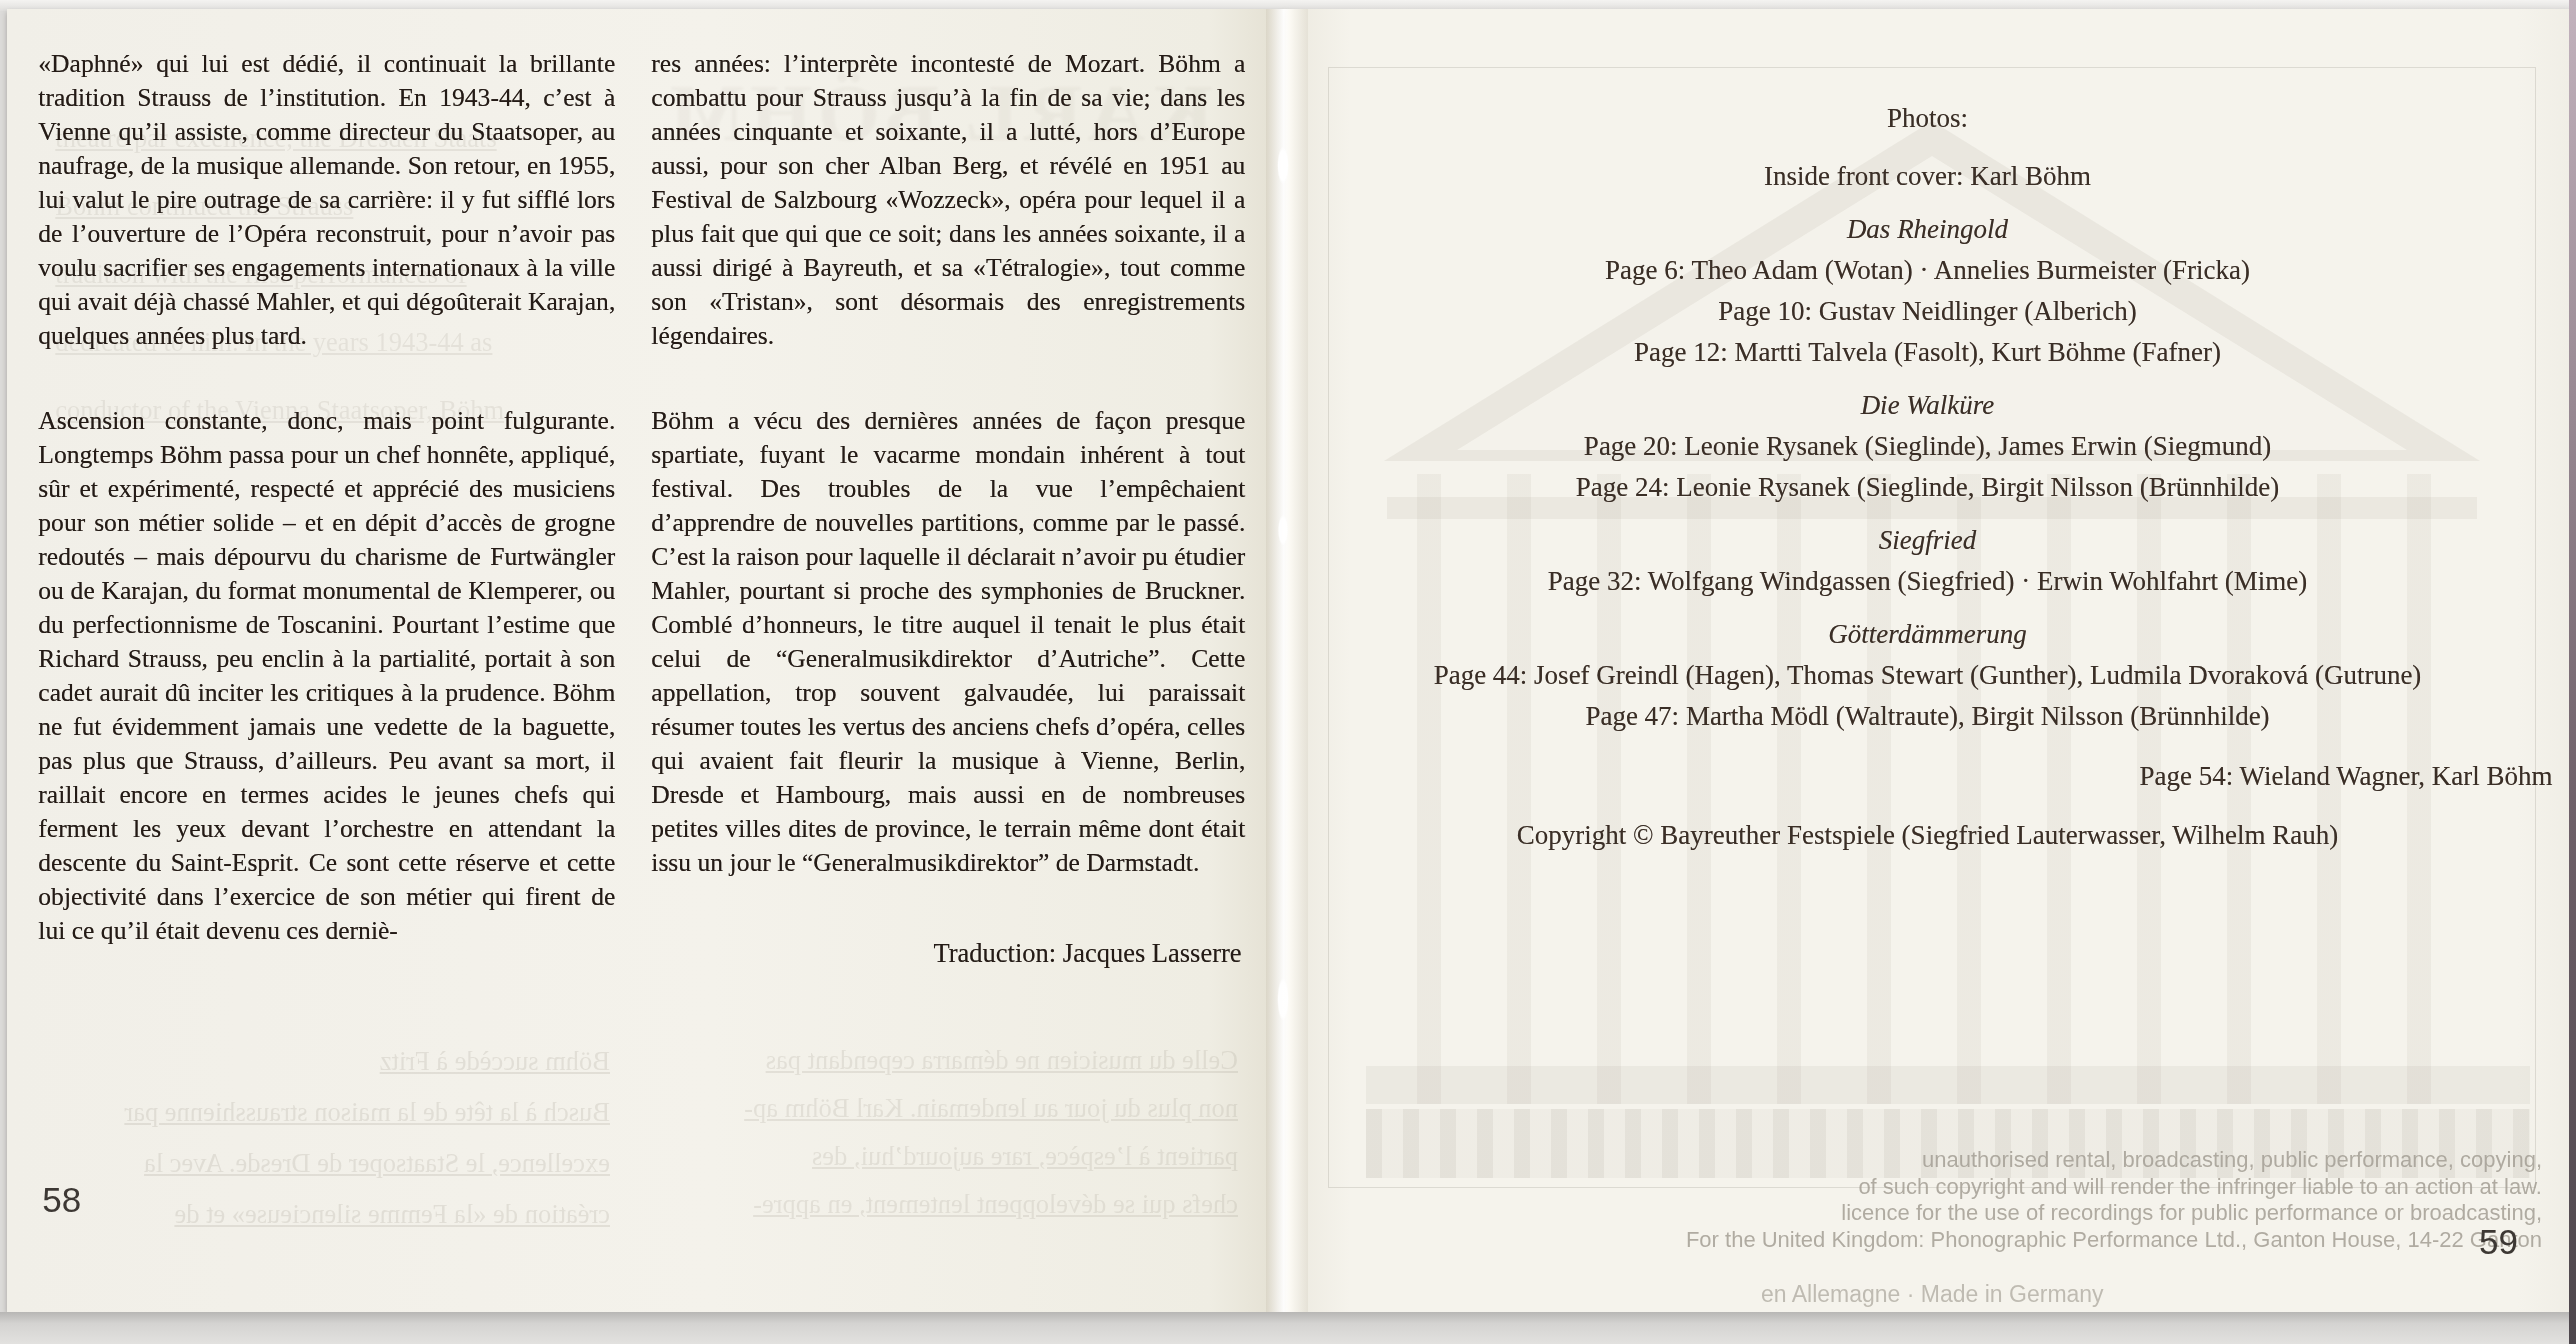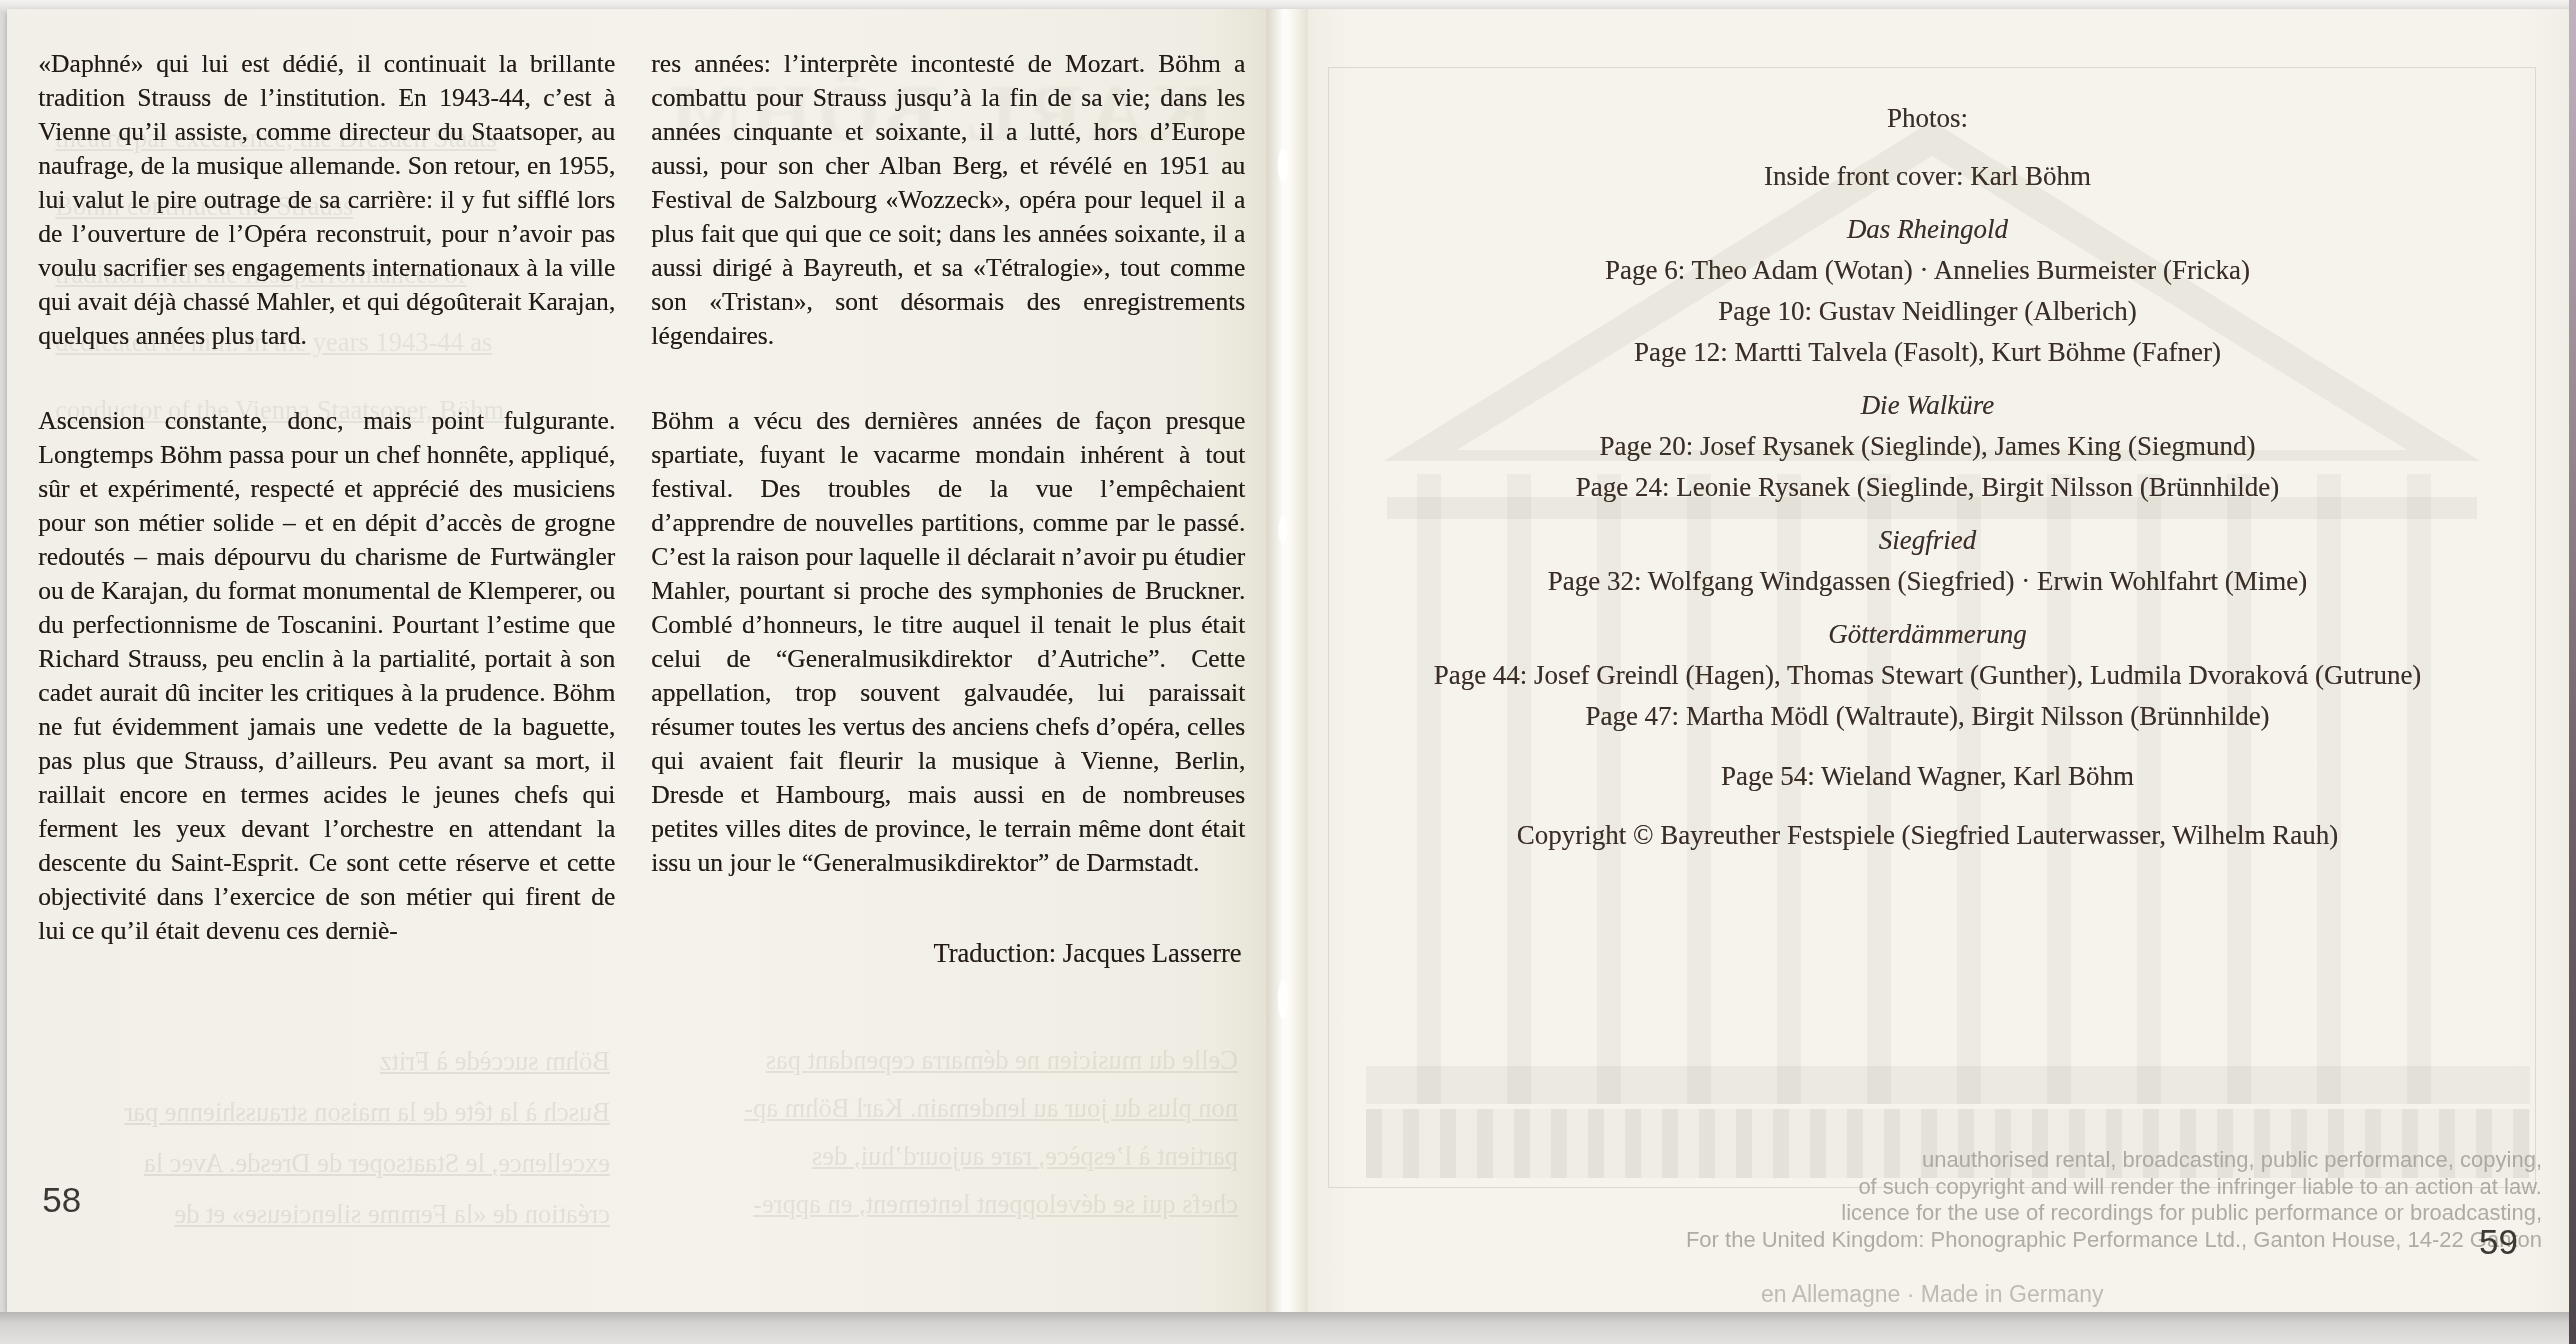--- a/index.html
+++ b/index.html
@@ -53,21 +53,21 @@
   .pn-right { right:51px; top:1213px; }
 
   
   .photos-block { position:absolute; left:16.4px; right:16.4px; top:93px; text-align:center;
     color:#3a2e26; font-size:27px; line-height:33px;
     text-shadow:0 0 0.5px rgba(58,46,38,.45); }
   .photos-title { margin:0 0 25px 0; }
   .cover-credit { margin:0; }
   .work-title { font-style:italic; margin:20px 0 0 0; }
   .credit { margin:8px; }
-  .final-credit { margin:27px 0 16px 0; }
+  .final-credit { margin:27px 0 16px 0;text-align:right; }
   .copyright-line { margin:25.6px 0 0 0; }
 
   
   .ghost-photo { position:absolute; left:42px; top:58px; right:33px; bottom:124px;
     border:1.8px solid rgba(150,146,136,.26); pointer-events:none; }
   .roof { position:absolute; left:50%; top:53px; transform:translateX(-50%);
     width:0; height:0; border-left:548px solid transparent; border-right:548px solid transparent;
     border-bottom:340px solid rgba(156,148,128,.12); }
   .roof-inner { position:absolute; left:50%; top:88px; transform:translateX(-50%);
     width:0; height:0; border-left:475px solid transparent; border-right:475px solid transparent;
@@ -153,21 +153,21 @@
 
     <div class="photos-block">
       <p class="photos-title">Photos:</p>
       <p class="cover-credit">Inside front cover: Karl Böhm</p>
       <div id="photo-sections">
           <p class="work-title">Das Rheingold</p>
           <p class="credit">Page 6: Theo Adam (Wotan) · Annelies Burmeister (Fricka)</p>
           <p class="credit">Page 10: Gustav Neidlinger (Alberich)</p>
           <p class="credit">Page 12: Martti Talvela (Fasolt), Kurt Böhme (Fafner)</p>
           <p class="work-title">Die Walküre</p>
-          <p class="credit">Page 20: Josef Rysanek (Sieglinde), James King (Siegmund)</p>
+          <p class="credit">Page 20: Leonie Rysanek (Sieglinde), James Erwin (Siegmund)</p>
           <p class="credit">Page 24: Leonie Rysanek (Sieglinde, Birgit Nilsson (Brünnhilde)</p>
           <p class="work-title">Siegfried</p>
           <p class="credit">Page 32: Wolfgang Windgassen (Siegfried) · Erwin Wohlfahrt (Mime)</p>
           <p class="work-title">Götterdämmerung</p>
           <p class="credit">Page 44: Josef Greindl (Hagen), Thomas Stewart (Gunther), Ludmila Dvoraková (Gutrune)</p>
           <p class="credit">Page 47: Martha Mödl (Waltraute), Birgit Nilsson (Brünnhilde)</p>
         </div>
       <p class="final-credit">Page 54: Wieland Wagner, Karl Böhm</p>
       <p class="copyright-line">Copyright © Bayreuther Festspiele (Siegfried Lauterwasser, Wilhelm Rauh)</p>
     </div>

